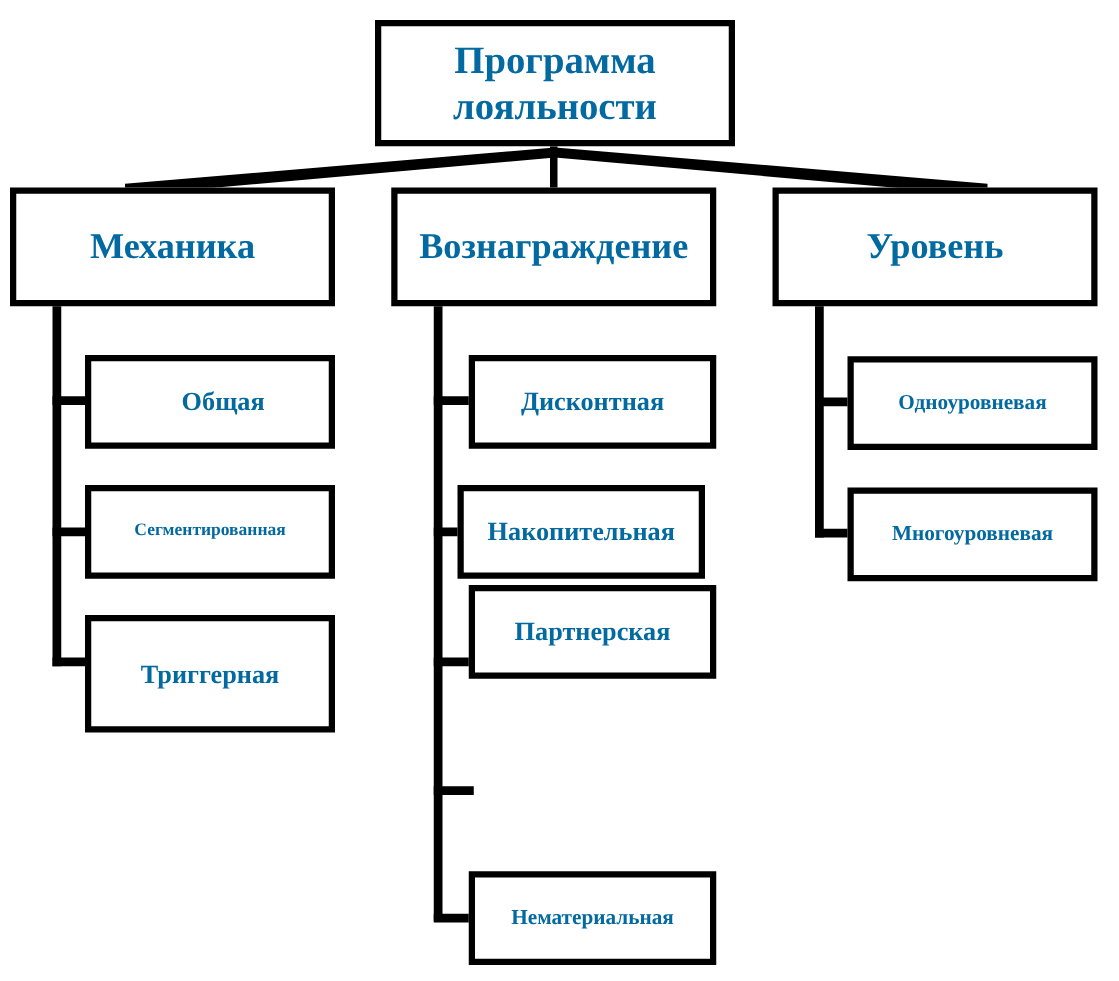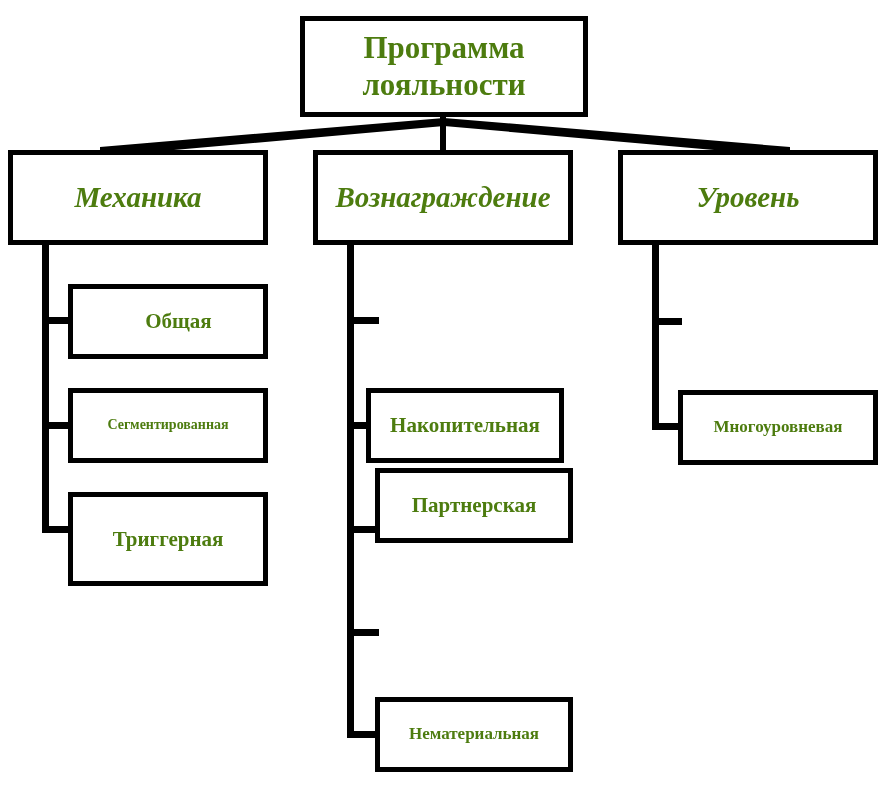--- a/index.html
+++ b/index.html
@@ -28,35 +28,34 @@
   }
   .node {
     position: absolute;
     box-sizing: border-box;
     background: #ffffff;
     border: 5px solid #000000;
     display: flex;
     align-items: center;
     justify-content: center;
     text-align: center;
-    color: #4d7c0f;
+    color: #0369a1;
     font-weight: bold;
     line-height: 1.18;
     z-index: 2;
   }
   .node.root {
     border-width: 5px;
     font-size: 31px;
     padding: 0 10px;
   }
   .node.branch {
     border-width: 5px;
     font-size: 29px;
     padding: 0 18px;
-    font-style: italic;
   }
   .node.leaf {
     border-width: 5px;
     font-size: 21px;
     padding: 0 5px;
   }
   .node.leaf.small {
     font-size: 17px;
   }
   .node.leaf.xsmall {
@@ -109,27 +108,33 @@
   <div class="node leaf" style="left:68px; top:284px; width:200px; height:75px;padding-left:26px;">
     <span>Общая</span>
   </div>
   <div class="node leaf xsmall" style="left:68px; top:388px; width:200px; height:75px;">
     <span>Сегментированная</span>
   </div>
   <div class="node leaf" style="left:68px; top:492px; width:200px; height:94px;">
     <span>Триггерная</span>
   </div>
 
+  <div class="node leaf" style="left:375px; top:284px; width:198px; height:75px;">
+    <span>Дисконтная</span>
+  </div>
   <div class="node leaf" style="left:366px; top:388px; width:198px; height:75px;">
     <span>Накопительная</span>
   </div>
   <div class="node leaf" style="left:375px; top:468px; width:198px; height:75px;">
     <span>Партнерская</span>
   </div>
   <div class="node leaf small" style="left:375px; top:697px; width:198px; height:75px;">
     <span>Нематериальная</span>
   </div>
 
+  <div class="node leaf small" style="left:678px; top:285px; width:200px; height:75px;">
+    <span>Одноуровневая</span>
+  </div>
   <div class="node leaf small" style="left:678px; top:390px; width:200px; height:75px;">
     <span>Многоуровневая</span>
   </div>
 
 </div>
 
 </body></html>

